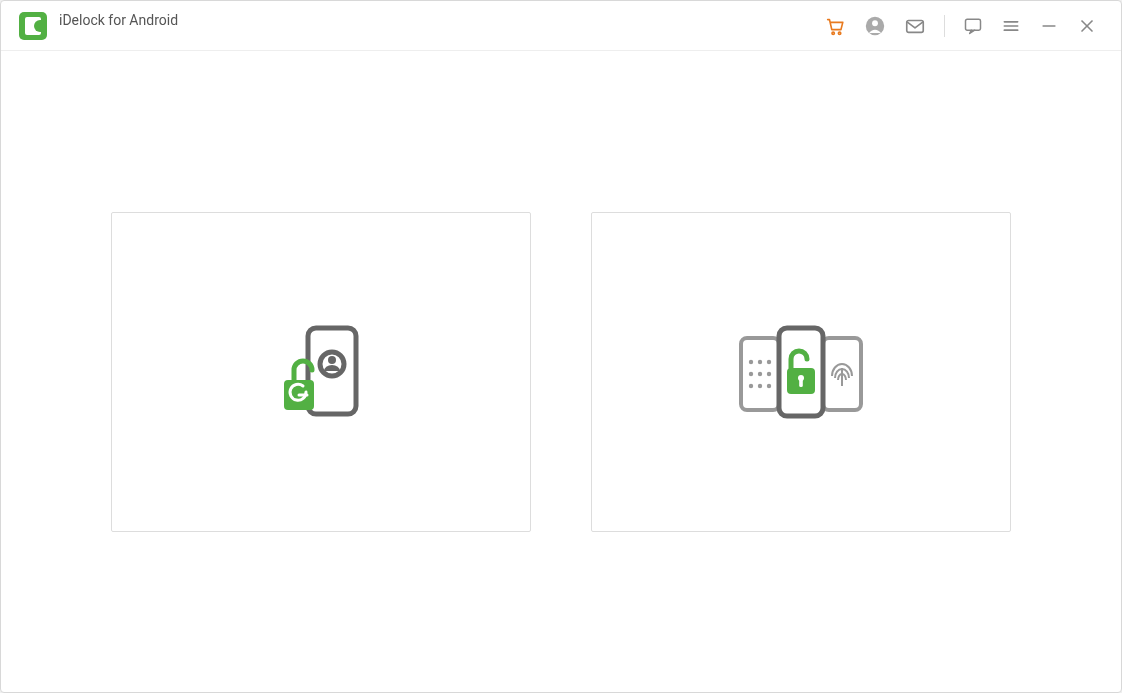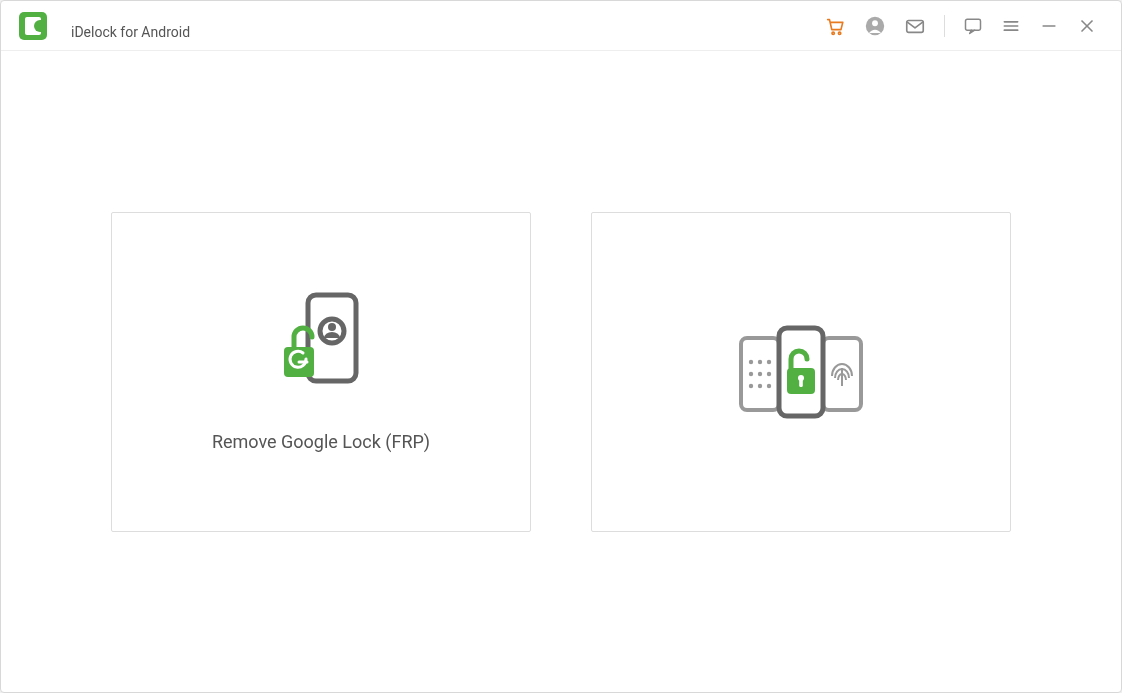--- a/index.html
+++ b/index.html
@@ -27,22 +27,22 @@
     }
     .titlebar {
       height: 50px;
       display: flex;
       align-items: center;
       padding: 0 24px 0 18px;
       border-bottom: 1px solid #eeeeee;
     }
     .titlebar-left {
       display: flex;
-      align-items: flex-end;
-      gap: 24px;
+      align-items: flex-start;
+      gap: 12px;
     }
     .logo {
       width: 28px;
       height: 28px;
       background: #52b043;
       border-radius: 5px;
       display: flex;
       align-items: center;
       justify-content: center;
       position: relative;
@@ -190,21 +190,20 @@
           <circle cx="66" cy="38" r="4" fill="#666666"></circle>
           <path d="M58 49 a8 6 0 0 1 16 0" fill="#666666"></path>
 
           <path d="M28 58 v-10 a9 9 0 0 1 18 0" fill="none" stroke="#52b043" stroke-width="5" stroke-linecap="round"></path>
 
           <rect x="18" y="58" width="30" height="30" rx="4" fill="#52b043"></rect>
           <path d="M40 70 a8 8 0 1 1 -3 -6" fill="none" stroke="#ffffff" stroke-width="3" stroke-linecap="round"></path>
           <line x1="33" y1="73" x2="41" y2="73" stroke="#ffffff" stroke-width="3" stroke-linecap="round"></line>
         </svg>
       </div>
-      <div class="card-label">Remove Google Lock (FRP)</div>
     </div>
 
     <div class="card">
       <div class="card-icon">
         <svg width="140" height="100" viewBox="0 0 140 100">
 
           <rect x="10" y="16" width="38" height="72" rx="6" fill="none" stroke="#999999" stroke-width="4"></rect>
           <g fill="#999999">
             <circle cx="20" cy="40" r="2.2"></circle>
               <circle cx="29" cy="40" r="2.2"></circle>

